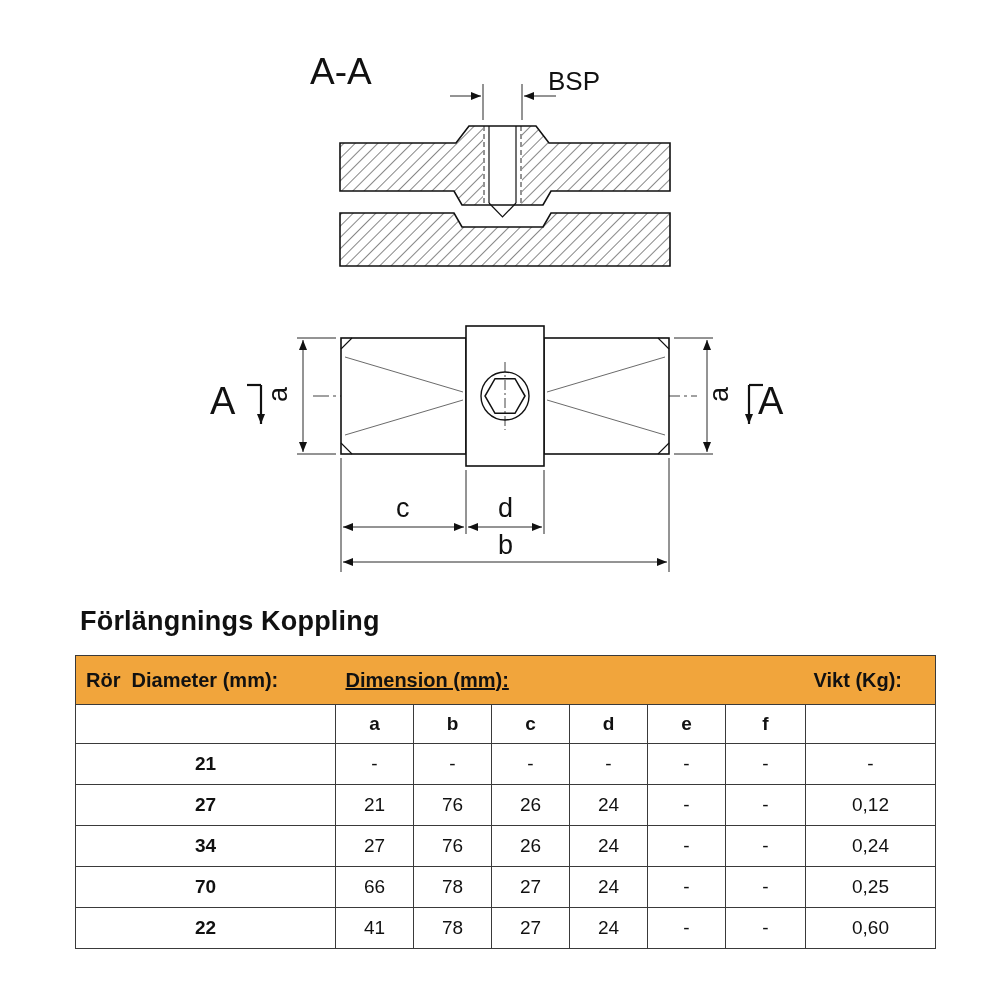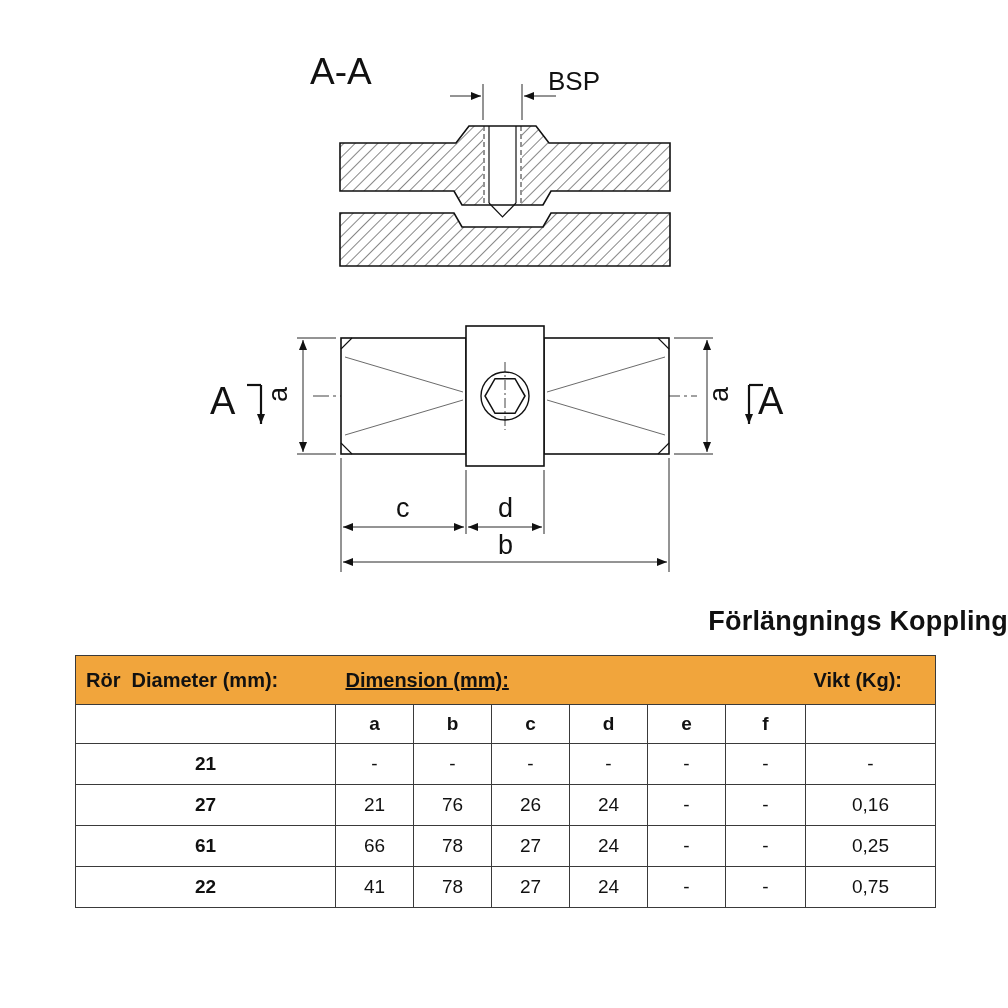--- a/index.html
+++ b/index.html
@@ -4,21 +4,21 @@
 <style>
   html,body{margin:0;padding:0;}
   body{
     width:1008px;height:1008px;background:#ffffff;
     font-family:"Liberation Sans","DejaVu Sans",sans-serif;color:#111;
     overflow:hidden;
   }
   .drawing{display:block;}
   svg text{font-family:"Liberation Sans","DejaVu Sans",sans-serif;fill:#111;}
   .page-title{
-    margin:6px 0 0 80px;font-size:27px;font-weight:bold;letter-spacing:.2px;text-align:right;
+    margin:6px 0 0 80px;font-size:27px;font-weight:bold;letter-spacing:.2px;
   }
   table.spec{
     margin:18px 0 0 75px;width:860px;border-collapse:collapse;table-layout:fixed;
     font-size:19px;border:1px solid #3a3a3a;
   }
   table.spec td, table.spec th{
     border:1px solid #3a3a3a;text-align:center;vertical-align:middle;
     height:40px;padding:0;
   }
   tr.hdr th{
@@ -175,36 +175,46 @@
     <td>-</td>
   </tr>
   <tr>
     <td class="diam">27</td>
     <td>21</td>
     <td>76</td>
     <td>26</td>
     <td>24</td>
     <td>-</td>
     <td>-</td>
-    <td>0,16</td>
-  </tr>
-  <tr>
-    <td class="diam">61</td>
+    <td>0,12</td>
+  </tr>
+  <tr>
+    <td class="diam">34</td>
+    <td>27</td>
+    <td>76</td>
+    <td>26</td>
+    <td>24</td>
+    <td>-</td>
+    <td>-</td>
+    <td>0,24</td>
+  </tr>
+  <tr>
+    <td class="diam">70</td>
     <td>66</td>
     <td>78</td>
     <td>27</td>
     <td>24</td>
     <td>-</td>
     <td>-</td>
     <td>0,25</td>
   </tr>
   <tr>
     <td class="diam">22</td>
     <td>41</td>
     <td>78</td>
     <td>27</td>
     <td>24</td>
     <td>-</td>
     <td>-</td>
-    <td>0,75</td>
+    <td>0,60</td>
   </tr>
   </tbody>
 </table>
 
 </body></html>

